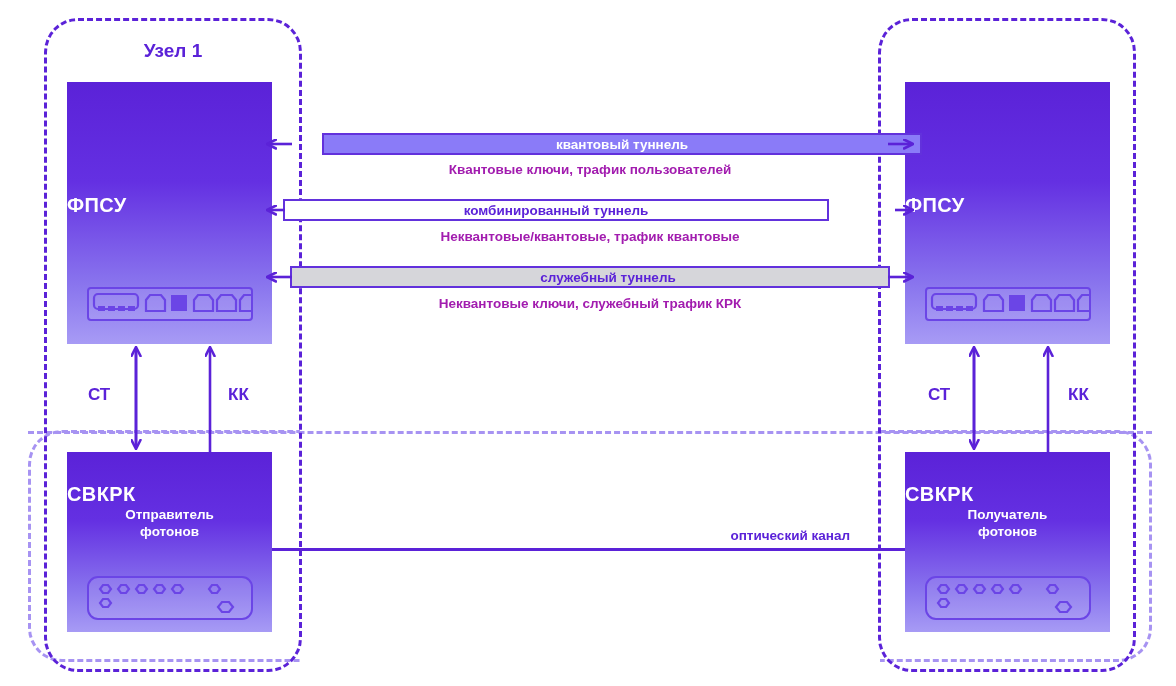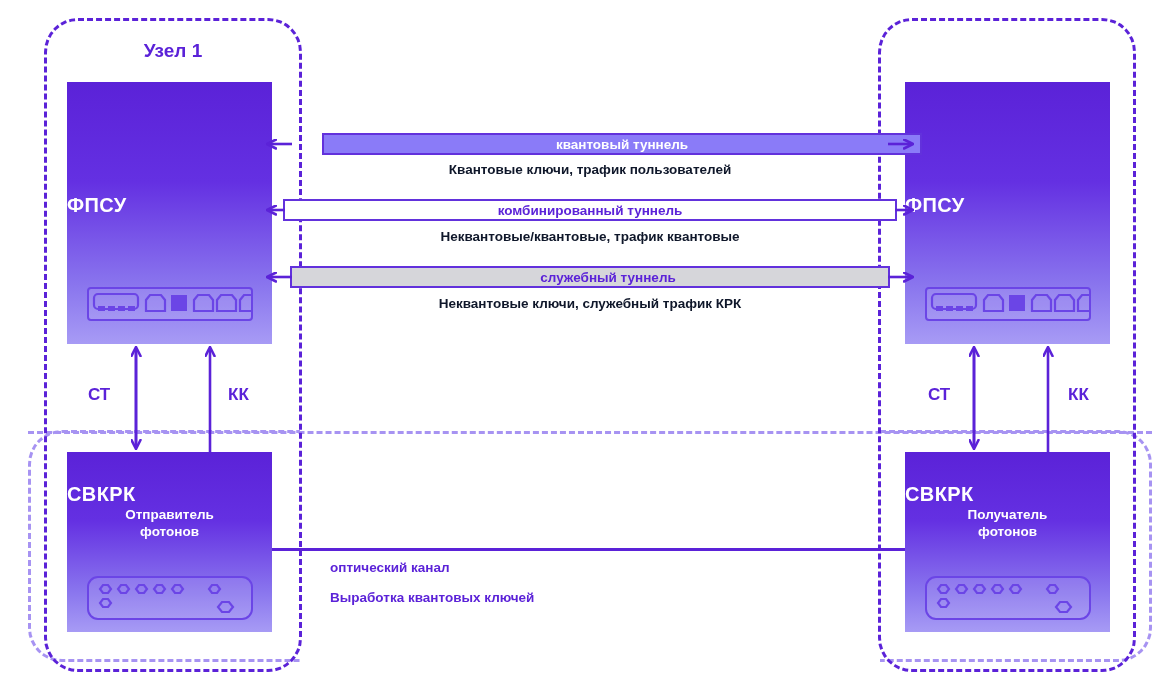--- a/index.html
+++ b/index.html
@@ -94,39 +94,38 @@
   .tunnel.quantum .t-label{ color:#ffffff; }
   .tunnel.combined{ background:#ffffff; }
   .tunnel.combined .t-label{ color:#5B22D8; }
   .tunnel.service{ background:#D6D6DA; }
   .tunnel.service .t-label{ color:#5B22D8;margin-left:36px; }
 
   .tunnel-desc{
     position:absolute;
     font-size:13.5px;
     font-weight:bold;
-    color:#0f172a;
+    color:#a21caf;
     text-align:center;
     white-space:nowrap;
   }
 
   
   .optline{
     position:absolute;
     height:3px;
     background:#5B22D8;
   }
   .opt-label{
     position:absolute;
     font-size:13.5px;
     font-weight:bold;
     color:#5B22D8;
-    text-align:left;
-    white-space:nowrap;
-    margin-top:32px;
+    text-align:right;
+    white-space:nowrap;
   }
 
   
   .link-label{
     position:absolute;
     font-size:17px;
     font-weight:bold;
     color:#5B22D8;
     white-space:nowrap;
   }
@@ -232,28 +231,27 @@
           <path d="M14 21 l5 0 l3 4 l-3 4 l-5 0 l-3 -4 z"></path>
           <path d="M123 7 l5 0 l3 4 l-3 4 l-5 0 l-3 -4 z"></path>
           <path d="M133 24 l7 0 l4 5 l-4 5 l-7 0 l-4 -5 z"></path>
         </g>
       </svg>
     </div>
   </div>
 
   <div class="optline" style="left:272px; top:548px; width:633px;"></div>
   <div class="opt-label" style="left:330px; top:528px; width:520px;">оптический канал</div>
-  <div class="opt-label" style="left:330px; top:558px; width:520px;">Выработка квантовых ключей</div>
 
   <div class="tunnel quantum" style="left:290px; top:133px; width:600px; height:22px;margin-left:32px;">
     <span class="t-label">квантовый туннель</span>
   </div>
   <div class="tunnel-desc" style="left:290px; top:162px; width:600px;">Квантовые ключи, трафик пользователей</div>
 
-  <div class="tunnel combined" style="left:283px; top:199px; width:614px; height:22px;">
+  <div class="tunnel combined" style="left:283px; top:199px; width:546px; height:22px;">
     <span class="t-label">комбинированный туннель</span>
   </div>
   <div class="tunnel-desc" style="left:283px; top:229px; width:614px;">Неквантовые/квантовые, трафик квантовые</div>
 
   <div class="tunnel service" style="left:290px; top:266px; width:600px; height:22px;">
     <span class="t-label">служебный туннель</span>
   </div>
   <div class="tunnel-desc" style="left:290px; top:296px; width:600px;">Неквантовые ключи, служебный трафик КРК</div>
 
   <div class="link-label" style="left:88px; top:385px;">СТ</div>

